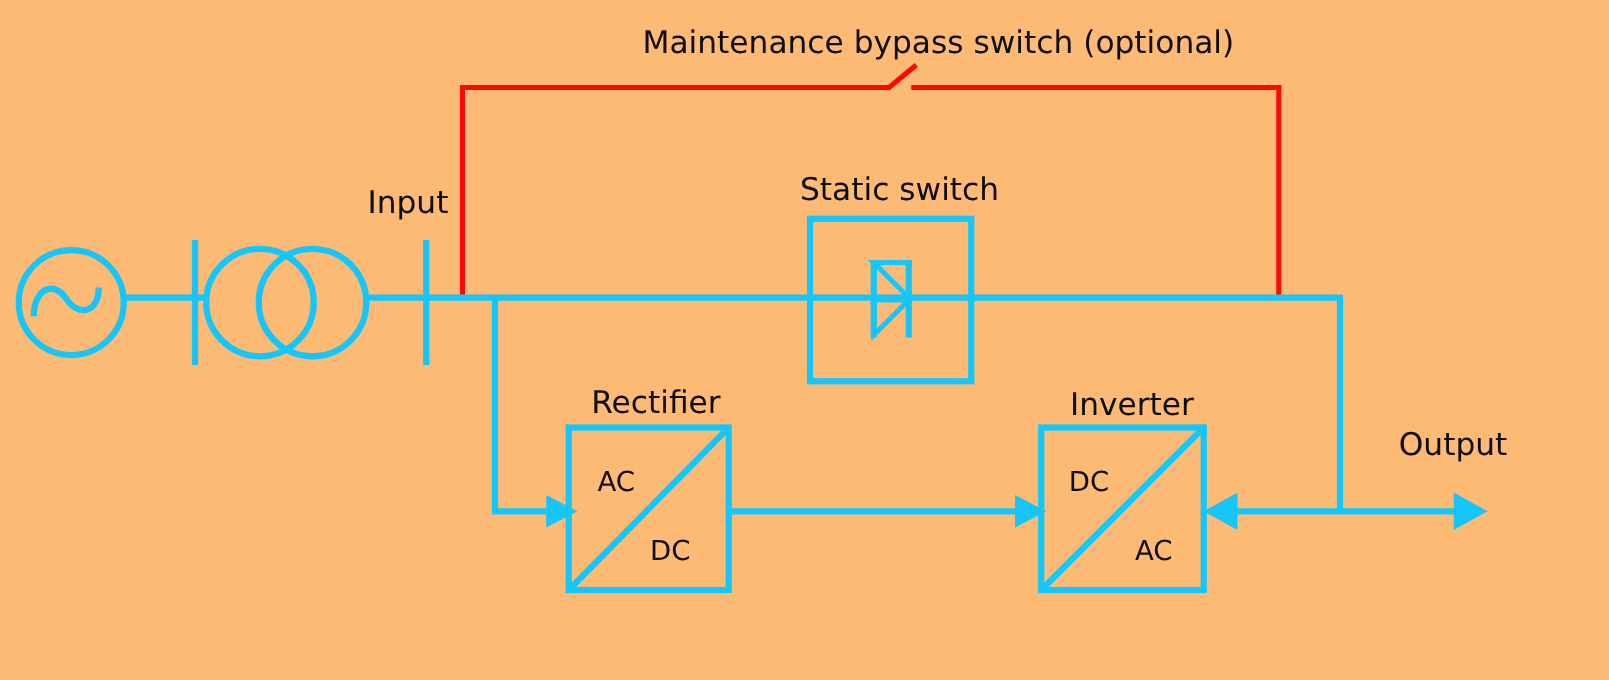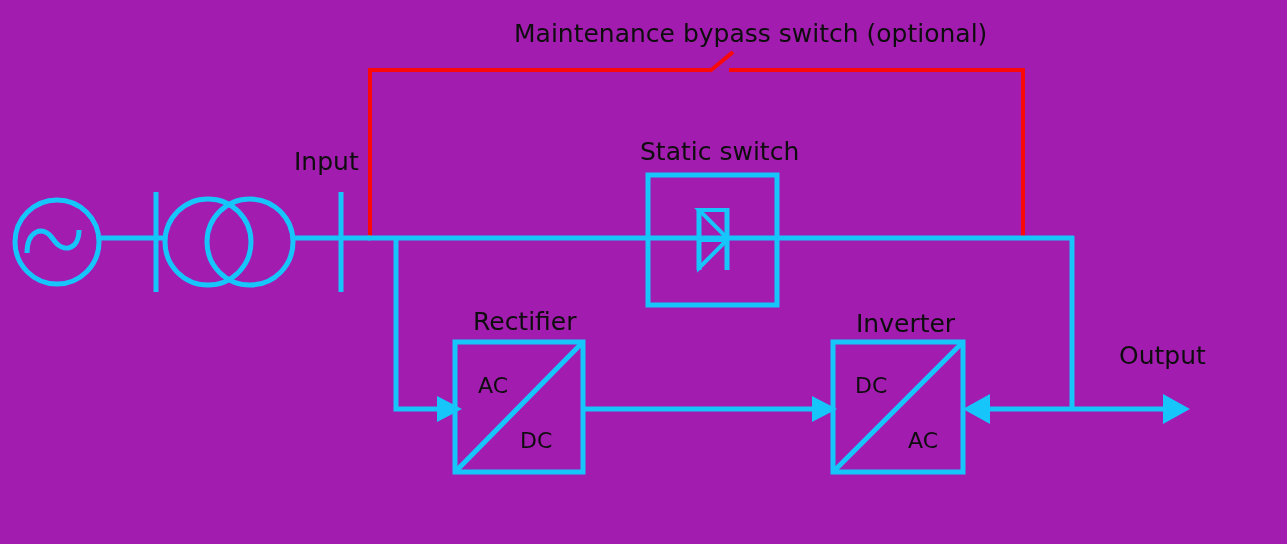--- a/index.html
+++ b/index.html
@@ -11,21 +11,21 @@
   body {
     width: 1287px;
     height: 544px;
     overflow: hidden;
     font-family: "DejaVu Sans", "Liberation Sans", sans-serif;
   }
   #diagram-root {
     position: relative;
     width: 1287px;
     height: 544px;
-    background: #a21caf;
+    background: #fdba74;
   }
   svg.diagram {
     display: block;
     width: 1287px;
     height: 544px;
   }
   .wire {
     stroke-linecap: butt;
     stroke-linejoin: miter;
     fill: none;

